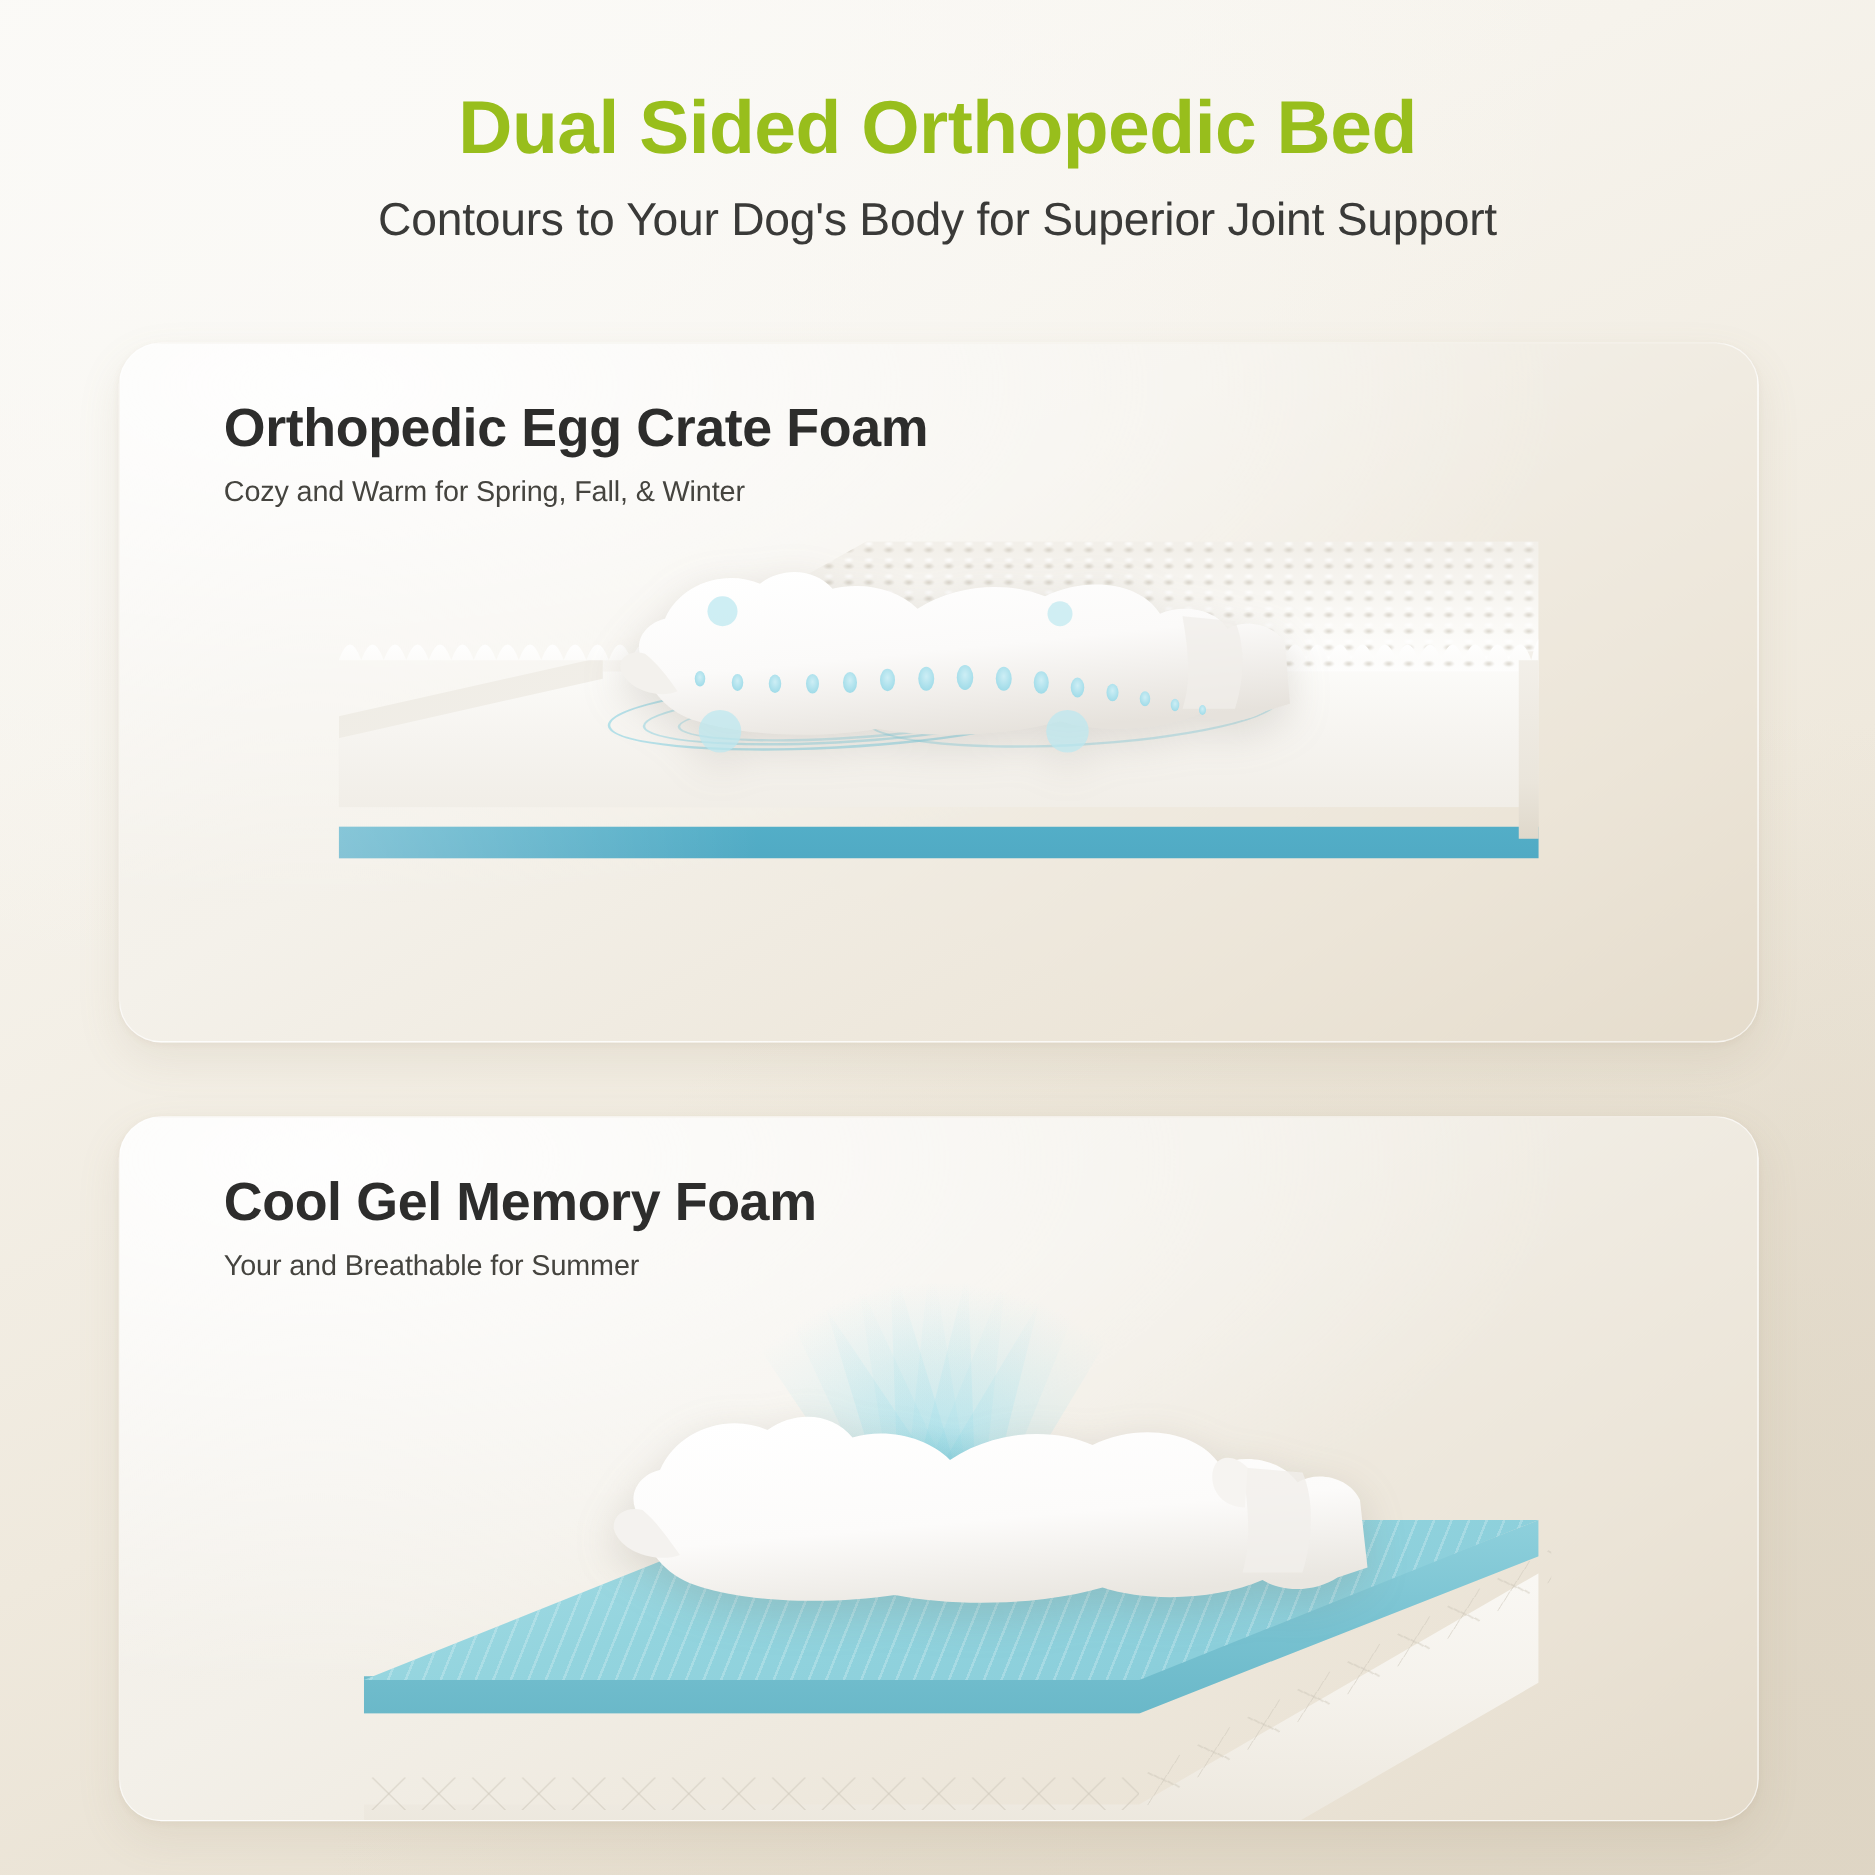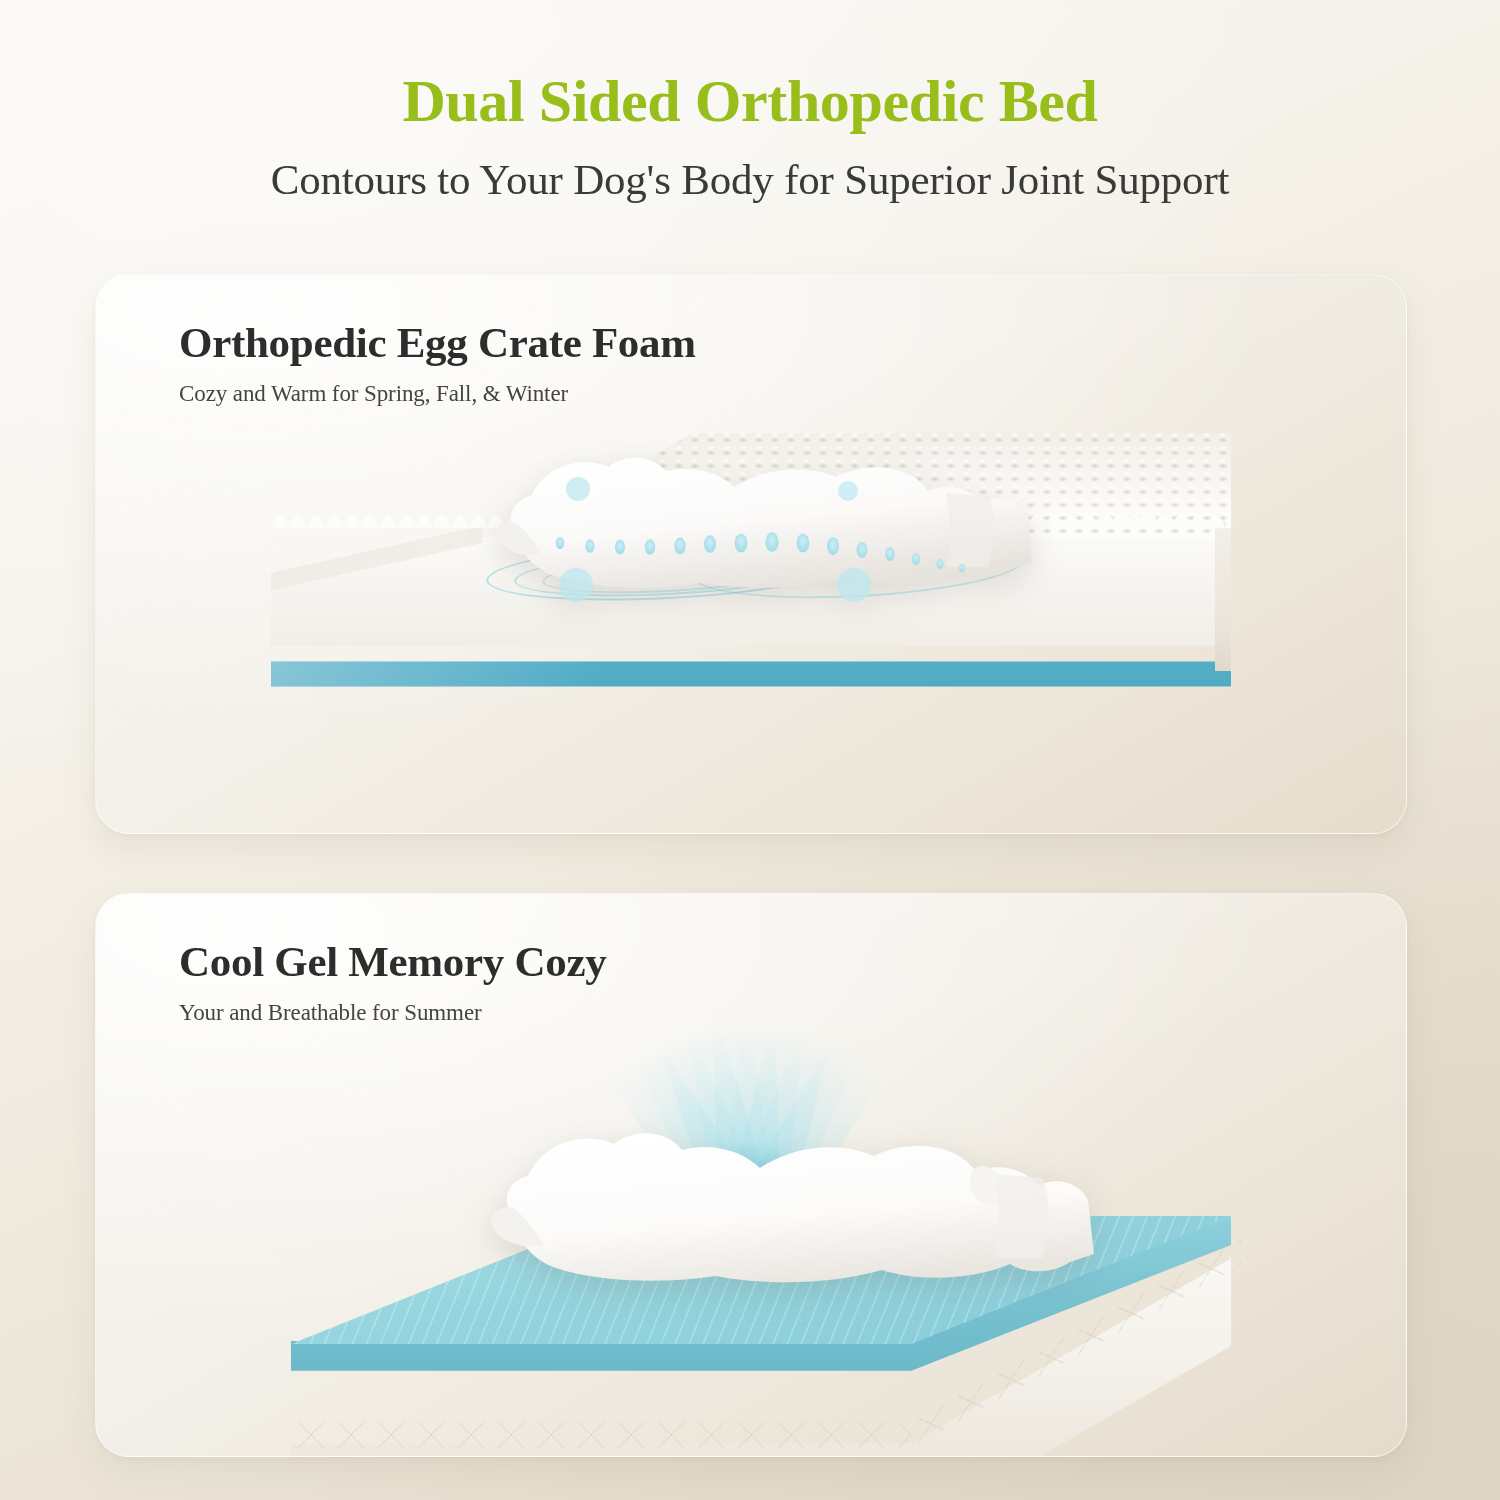--- a/index.html
+++ b/index.html
@@ -7,33 +7,32 @@
     width:1500px;height:1500px;overflow:hidden;
     font-family:"Liberation Sans","DejaVu Sans",sans-serif;
     background:#ffffff;
   }
   #page{
     position:relative;width:1500px;height:1500px;
     background:
       radial-gradient(115% 85% at 18% 4%, #fbfaf7 0%, rgba(251,250,247,0) 58%),
       radial-gradient(120% 95% at 92% 97%, #ded5c4 0%, rgba(222,213,196,0) 62%),
       linear-gradient(155deg,#faf9f6 0%,#f6f3ec 28%,#efe9dd 58%,#e7dfd0 82%,#e2d9c8 100%);
-    font-family: Liberation Serif, serif;
   }
 
   
   .hdr{position:absolute;left:0;top:0;width:1500px;text-align:center;}
   .hdr-title{
     margin:0;padding-top:70px;
     font-size:60px;font-weight:700;letter-spacing:-0.4px;
     color:#98be1c;line-height:1.06;
   }
   .hdr-sub{
     margin:0;padding-top:22px;
-    font-size:43px;font-weight:300;letter-spacing:-0.2px;
+    font-size:37px;font-weight:300;letter-spacing:-0.2px;
     color:#3a3a38;line-height:1.1;
   }
 
   
   .card{
     position:absolute;left:95px;width:1310px;
     border-radius:34px;overflow:hidden;
     border:1px solid rgba(255,255,255,.62);
     box-shadow:0 14px 34px rgba(150,132,101,.12), 0 2px 5px rgba(150,132,101,.07);
   }
@@ -295,21 +294,21 @@
           </svg>
         </div>
 
       </div>
     </div>
   </section>
 
   <section class="card" id="card2">
 
     <div class="card-head">
-      <h2 class="card-title">Cool Gel Memory Cozy</h2>
+      <h2 class="card-title">Cool Gel Memory Foam</h2>
       <p class="card-sub">Your and Breathable for Summer</p>
     </div>
 
     <div class="stage" style="height:440px;">
       <div class="gl-wrap">
 
         <div class="rays">
           <div class="ray" style="transform:translateX(-50%) rotate(-34deg);opacity:.50;"></div>
           <div class="ray" style="transform:translateX(-50%) rotate(-25deg);opacity:.34;"></div>
           <div class="ray" style="transform:translateX(-50%) rotate(-17deg);opacity:.52;"></div>

